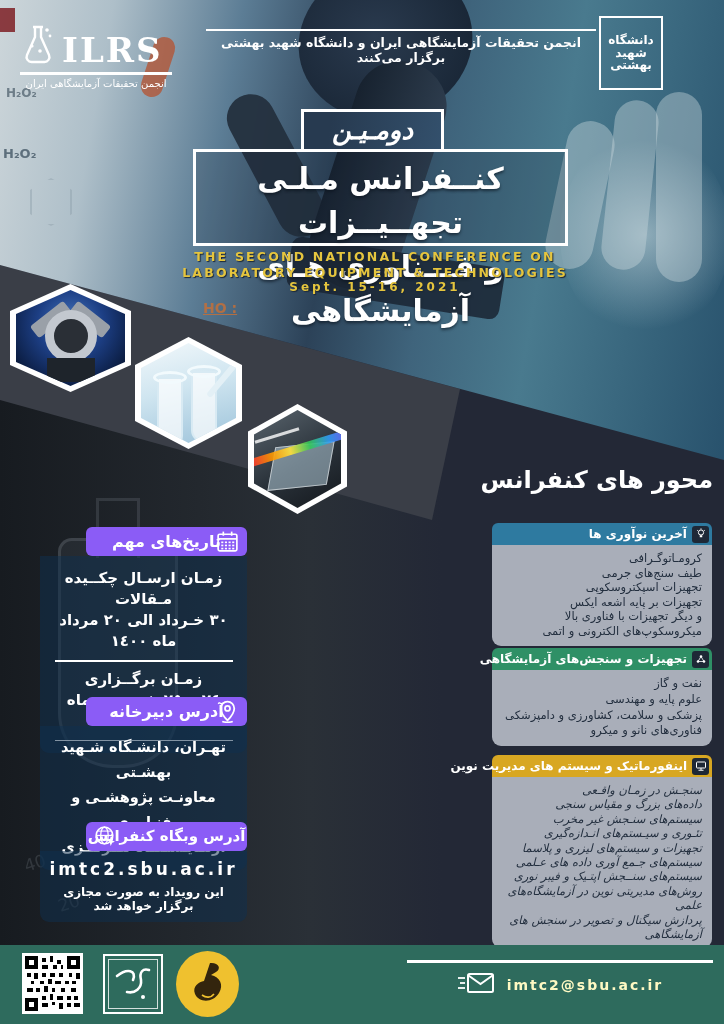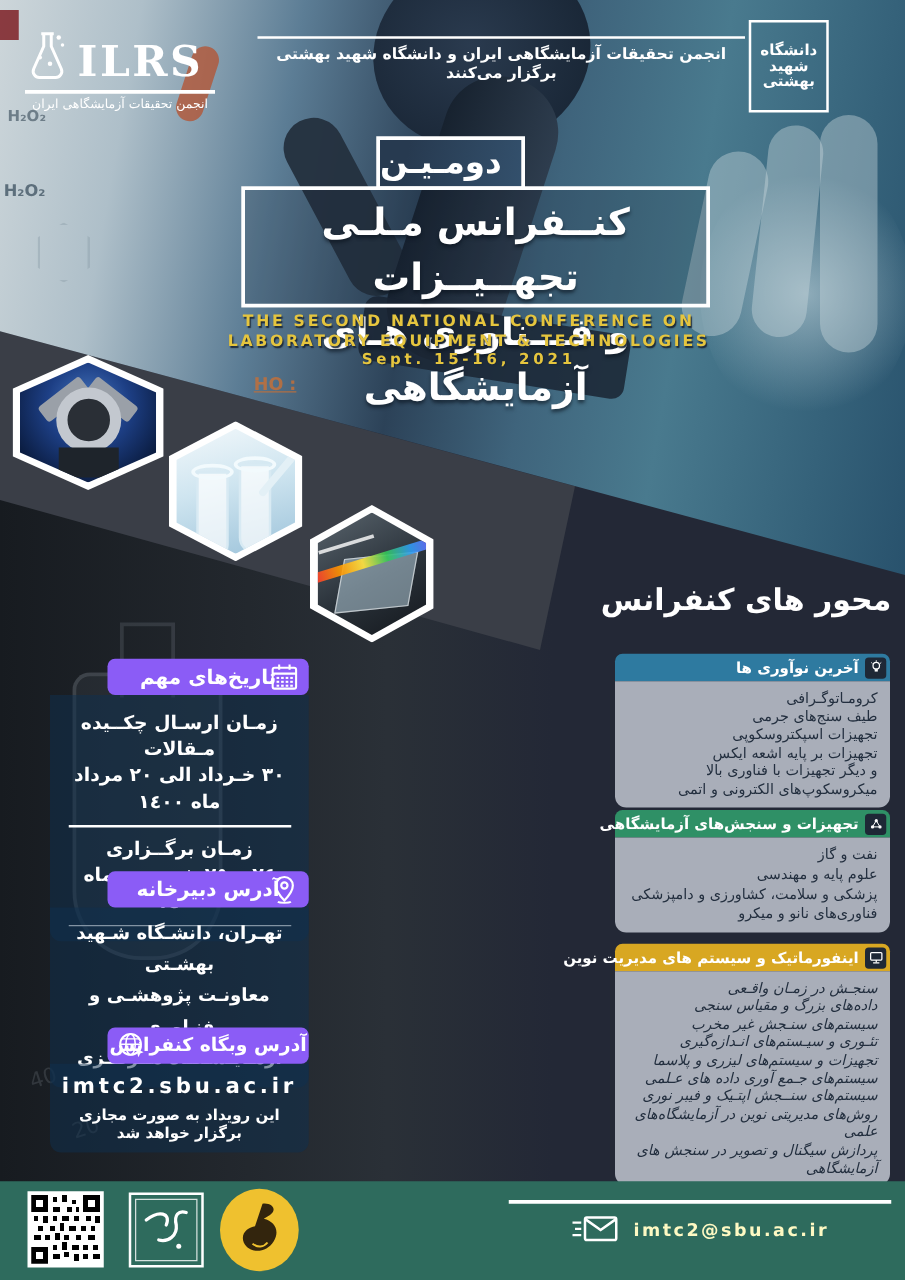--- a/index.html
+++ b/index.html
@@ -45,23 +45,23 @@
   .ilrs-acronym { color:#fff; font-family:"DejaVu Serif", serif; font-weight:bold; font-size:34px; letter-spacing:2px; }
   .ilrs-rule { height:3px; background:#fff; margin-top:2px; }
   .ilrs-sub { color:#fff; font-size:10px; text-align:center; margin-top:3px; }
   .banner { left:206px; top:29px; width:390px; border-top:2.5px solid #fff; padding-top:4px;
     color:#fff; font-size:12.5px; font-weight:bold; text-align:center; }
   .sbu { left:599px; top:16px; width:64px; height:74px; border:2.5px solid #fff; display:flex; flex-direction:column;
     align-items:center; justify-content:center; line-height:1.05; }
   .sbu span { color:#fff; font-weight:bold; font-size:12px; }
 
   
-  .kicker-box { position:absolute; z-index:7; left:301px; top:109px; width:119px; height:43px; border:3px solid #fff;
+  .kicker-box { position:absolute; z-index:7; left:301px; top:109px; width:143px; height:43px; border:3px solid #fff;
     background:linear-gradient(100deg,#273a50 20%,#33506c); color:#fff; font-size:26px; font-weight:bold;
-    text-align:left; line-height:37px; }
+    text-align:center; line-height:37px;font-style:italic; }
   .title-box { position:absolute; z-index:6; left:193px; top:149px; width:375px; height:97px; border:3px solid #fff;
     background:rgba(22,33,48,.18); color:#fff; font-weight:bold; font-size:30px; text-align:center;
     padding-top:5px; line-height:44px; text-shadow:0 2px 3px rgba(10,18,28,.6); }
   .sub-en { position:absolute; z-index:6; left:140px; top:249px; width:470px; text-align:center;
     color:#e5c53e; font-weight:bold; font-size:12.5px; letter-spacing:2.2px; line-height:15.5px;
     text-shadow:1px 1px 1px #1c2836; }
   .date-en { position:absolute; z-index:6; left:140px; top:280px; width:470px; text-align:center;
     color:#e5c53e; font-weight:bold; font-size:12px; letter-spacing:3px; text-shadow:1px 1px 1px #1c2836; }
 
   

